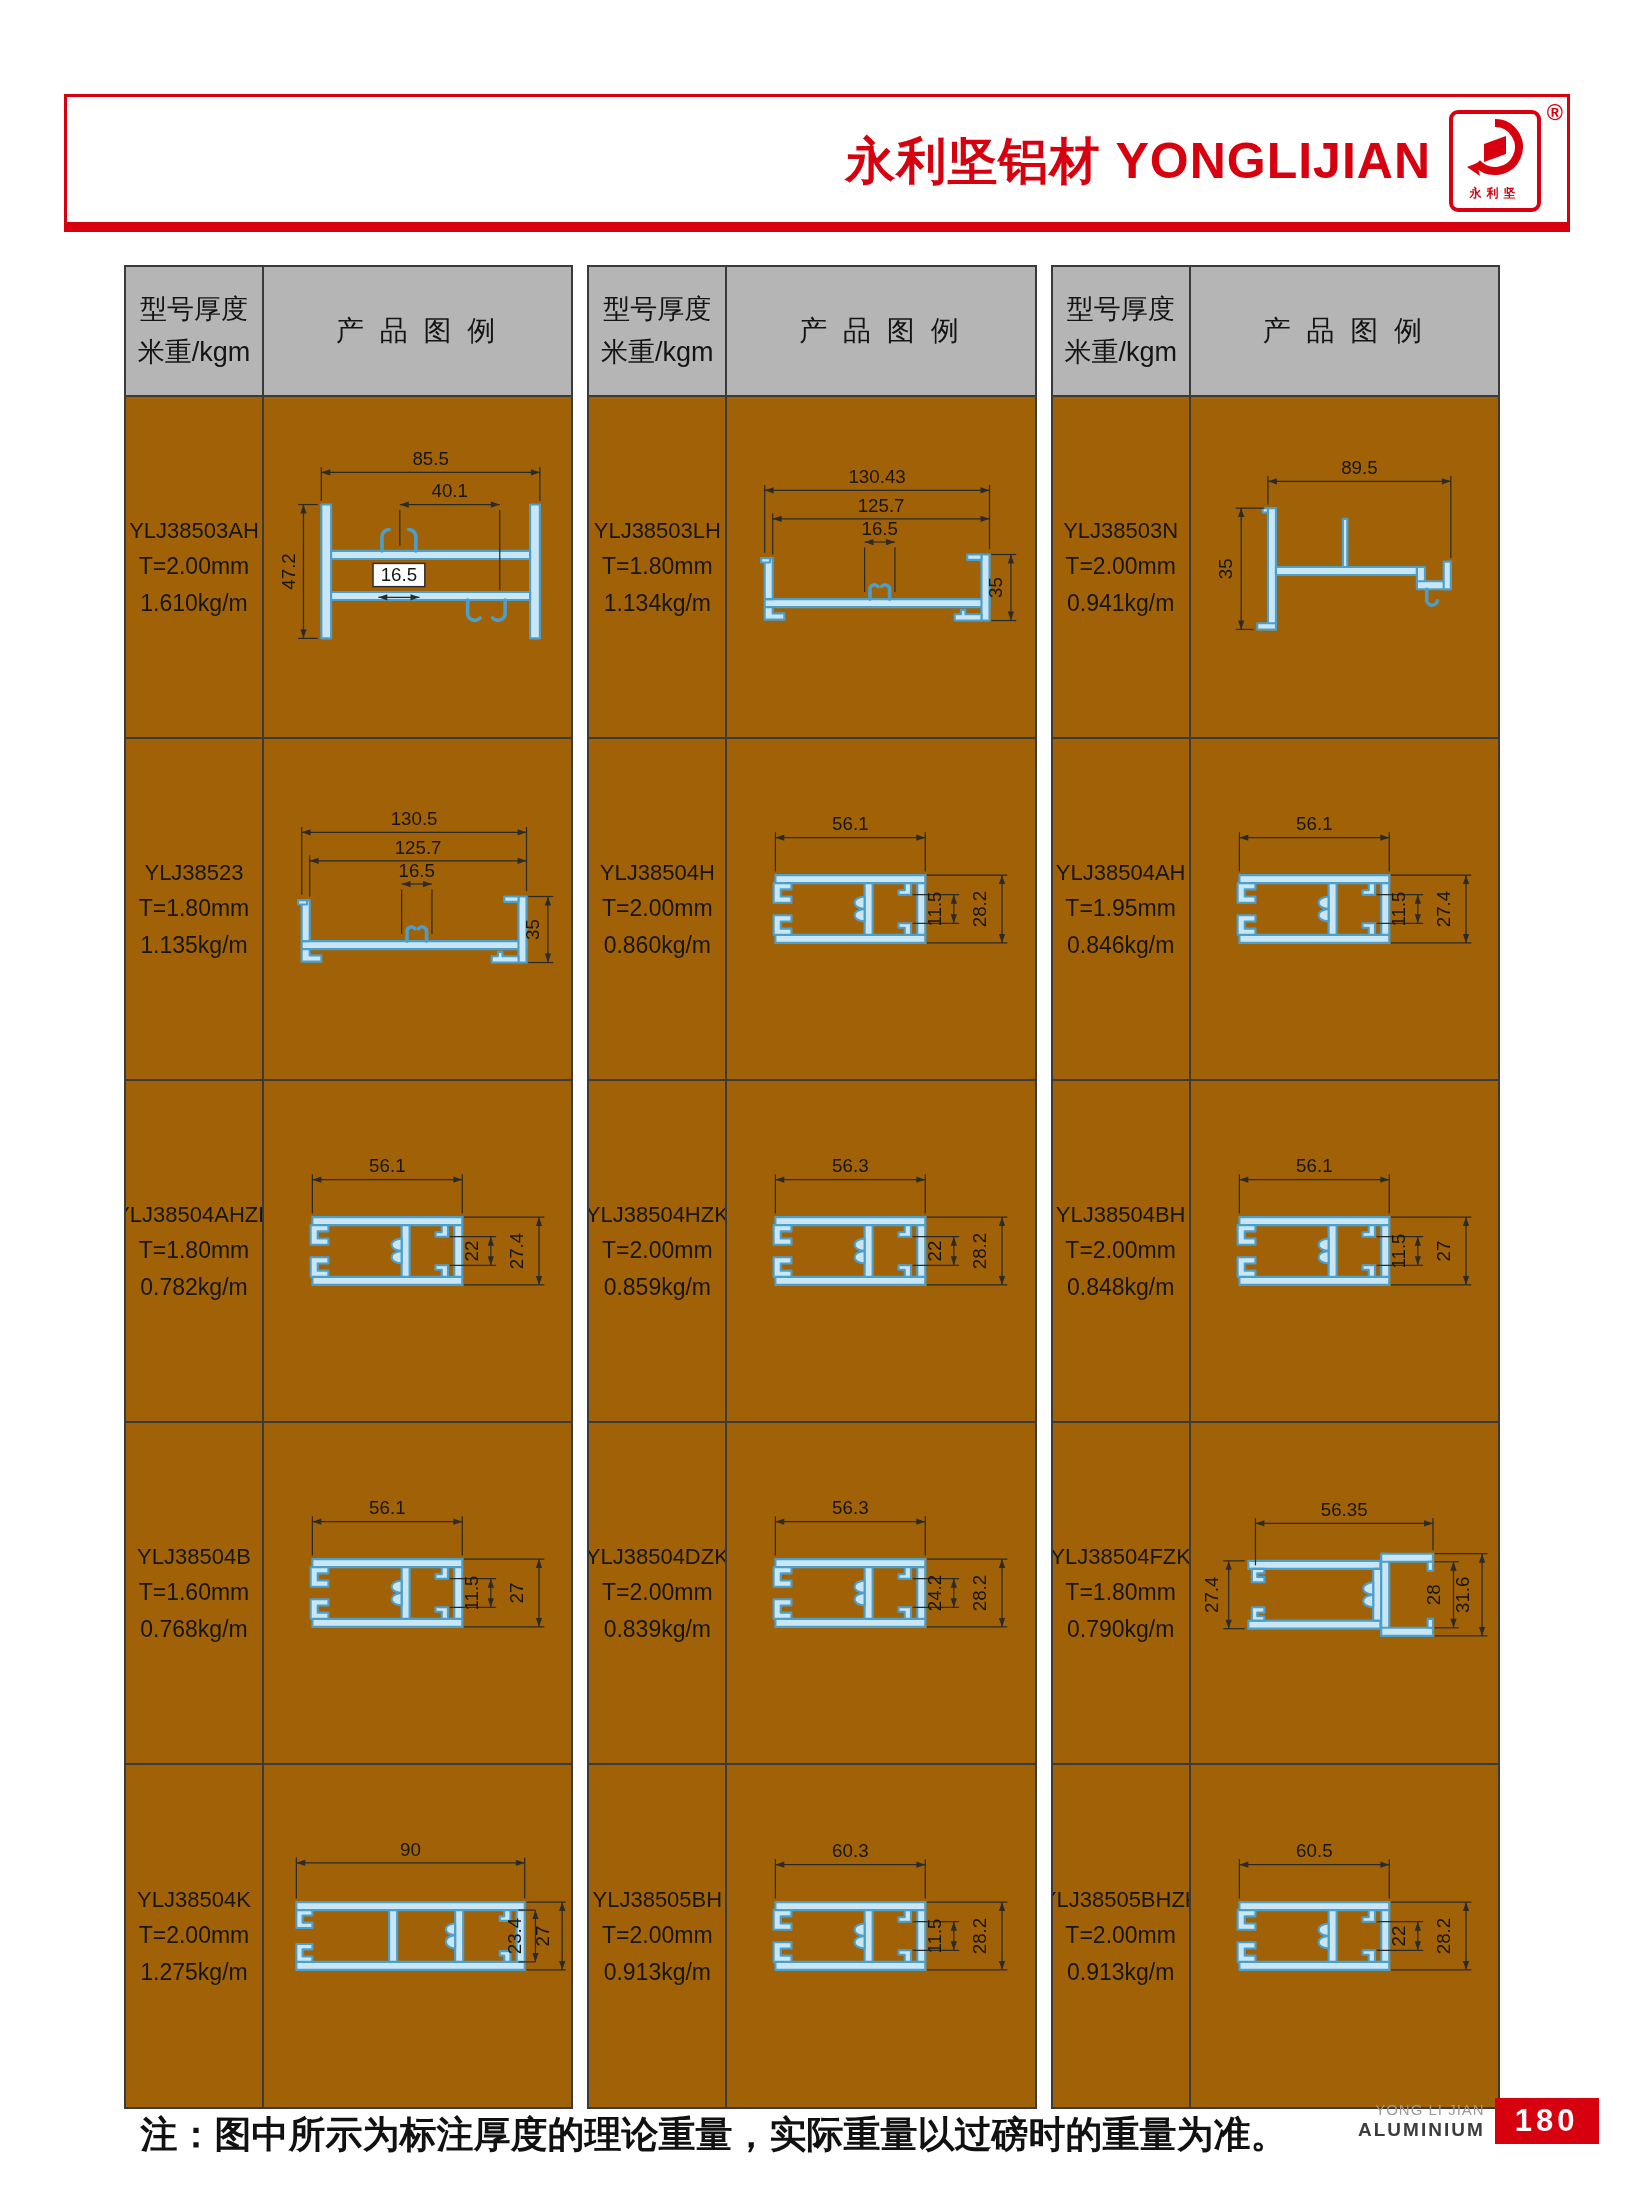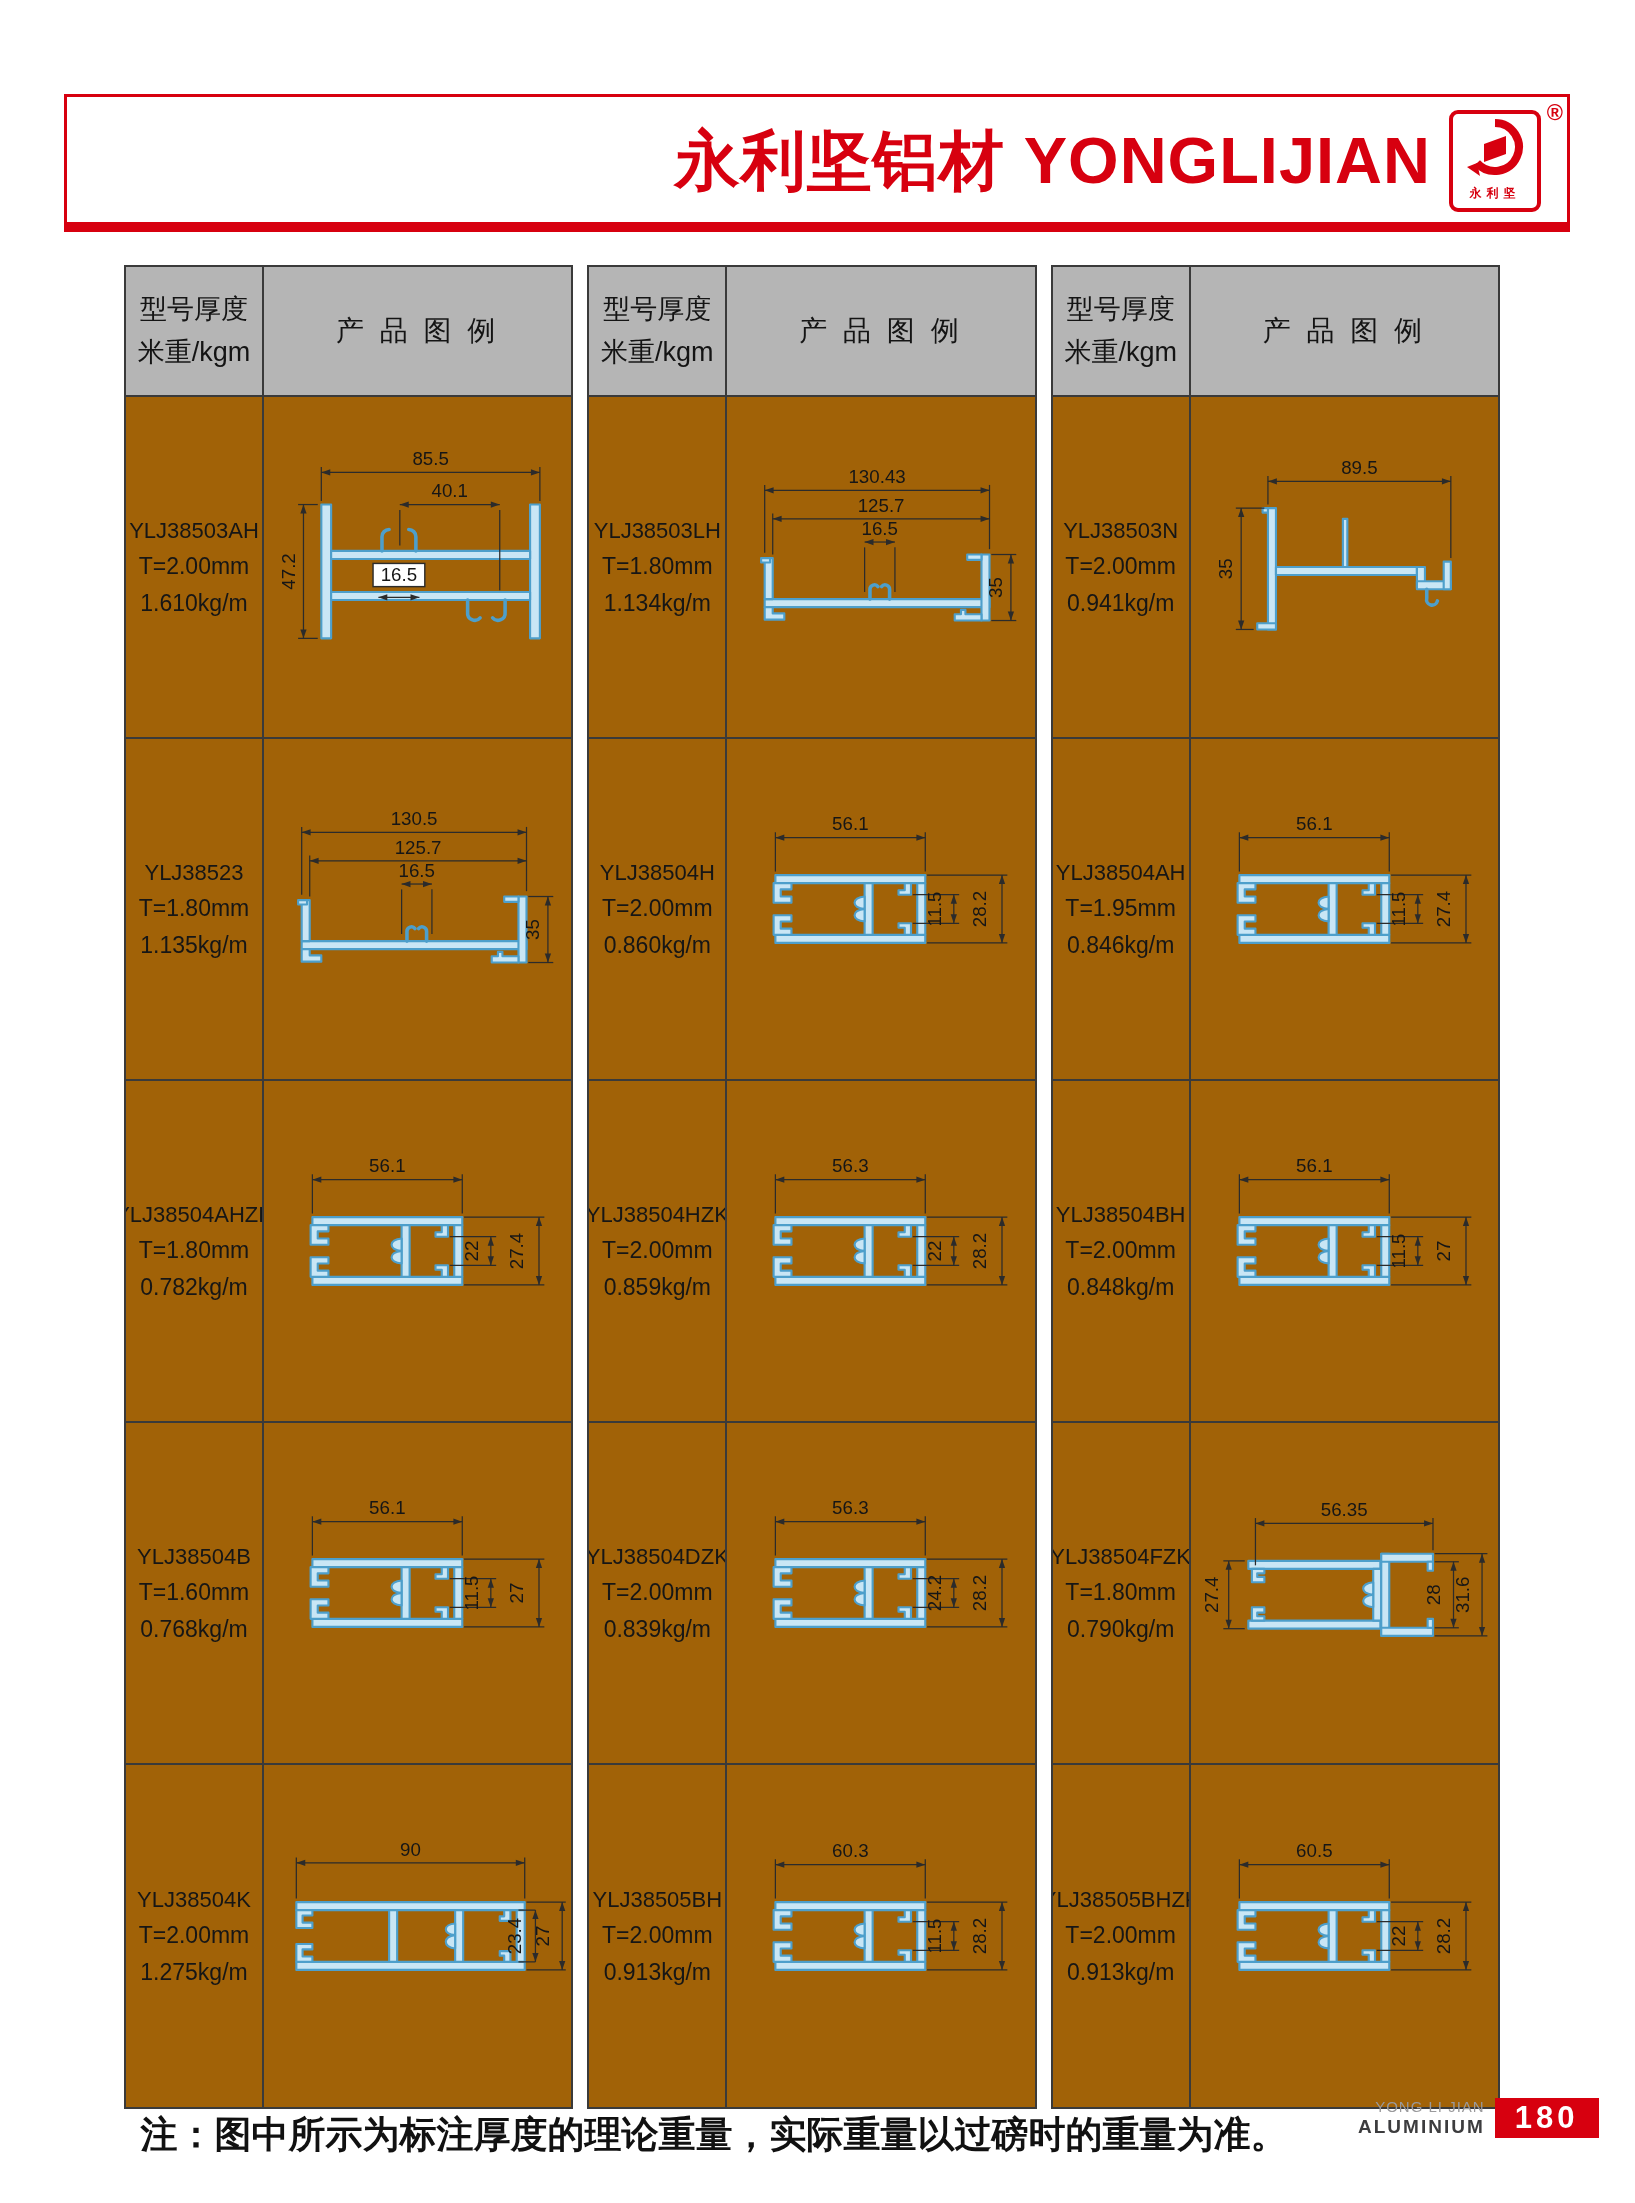--- a/index.html
+++ b/index.html
@@ -7,21 +7,21 @@
         font-family:"Liberation Sans",sans-serif;overflow:hidden;}
 
   
   .hdr-frame{position:absolute;left:64px;top:94px;width:1506px;height:138px;
              box-sizing:border-box;border:3px solid var(--red);
              border-bottom:10px solid var(--red);}
   .title-block{position:absolute;left:46px;bottom:12px;}
   .page-title{font-size:40px;font-weight:bold;color:#4b4b4d;letter-spacing:3px;}
   .page-subtitle{font-size:23px;color:#808083;margin-top:7px;letter-spacing:.5px;}
   .brand-block{position:absolute;right:26px;bottom:10px;display:flex;align-items:center;gap:18px;}
-  .brand-text{font-size:65px;font-weight:900;color:var(--red);letter-spacing:1px;white-space:nowrap;}
+  .brand-text{font-size:50px;font-weight:900;color:var(--red);letter-spacing:1px;white-space:nowrap;}
   .logo{position:relative;width:92px;height:102px;border:4px solid var(--red);border-radius:9px;
         box-sizing:border-box;display:flex;flex-direction:column;align-items:center;
         justify-content:flex-start;padding-top:4px;}
   .logo .rmark{position:absolute;top:-14px;right:-26px;font-size:22px;color:var(--red);font-weight:bold;}
   .logo-cn{font-size:12px;color:var(--red);letter-spacing:5px;font-weight:bold;margin-top:1px;}
 
   
   .table-wrap{position:absolute;left:124px;top:265px;width:1376px;display:flex;gap:14px;}
   .group{flex:1;display:grid;grid-template-columns:138px 1fr;
          grid-template-rows:130px repeat(5,342px);
@@ -46,21 +46,21 @@
   .dt{font-size:21px;fill:#161616;font-family:"Liberation Sans",sans-serif;}
   .bx{fill:#ffffff;stroke:#2b2b2b;stroke-width:1.6;}
 
   
   .footer-note{position:absolute;left:124px;top:2110px;width:1180px;text-align:center;
                font-size:37px;font-weight:600;color:#111;}
   .footer-brand{position:absolute;left:1358px;top:2098px;display:flex;align-items:center;gap:10px;}
   .fb-lines{display:flex;flex-direction:column;align-items:flex-end;line-height:1.15;}
   .fb-top{font-size:15px;color:#9a9a9c;letter-spacing:1px;}
   .fb-bottom{font-size:19px;font-weight:bold;color:#3c3c3e;letter-spacing:2px;}
-  .page-badge{min-width:92px;height:40px;background:var(--red);color:#fff;display:flex;
+  .page-badge{min-width:92px;height:46px;background:var(--red);color:#fff;display:flex;
               align-items:center;justify-content:center;font-size:31px;font-weight:bold;
               letter-spacing:4px;padding:0 6px;}
 </style>
 </head>
 <body>
 
 <div class="page">
 
   <div class="hdr-frame">
     <div class="brand-block">

